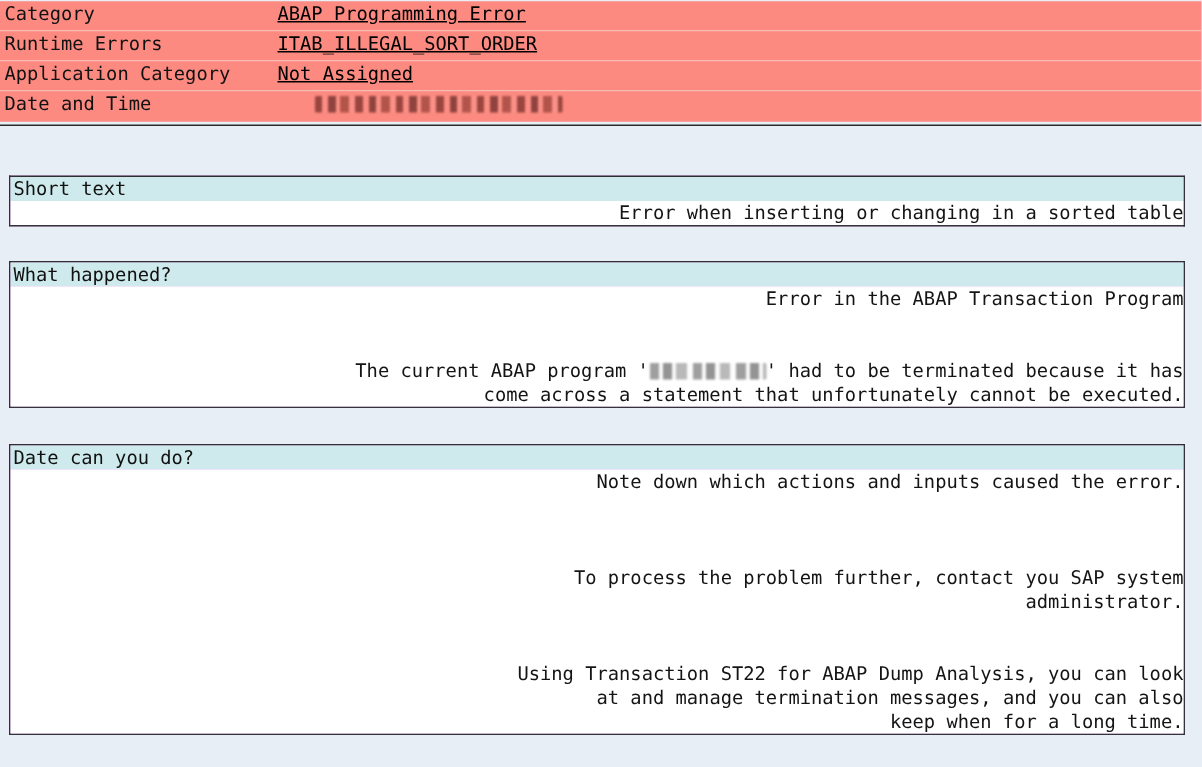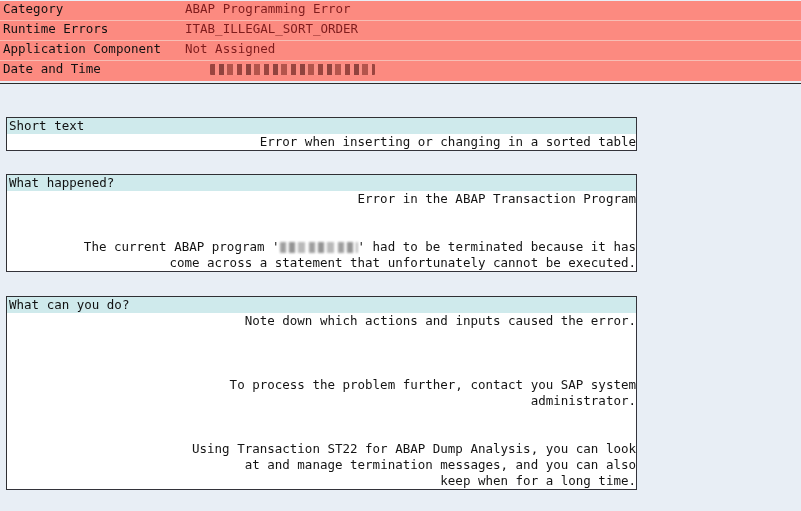--- a/index.html
+++ b/index.html
@@ -38,23 +38,24 @@
     gap: 25px;
   }
   .hdr-label {
     width: 185px;
     padding-left: 3px;
     box-sizing: border-box;
     color: #121212;
     flex: 0 0 185px;
   }
   .hdr-value {
-    color: #7f1d1d;
+    color: #000000;
     flex: 1 1 auto;
     position: relative;
+    text-decoration: underline;
   }
   .header-rule {
     width: 801px;
     height: 0;
     border-bottom: 1.5px solid #2a2a2a;
     margin-top: 2px;
   }
 
   
   .redact {
@@ -96,21 +97,21 @@
   }
 
   
   .panel {
     margin: 0 6px 0 6px;
     background: #f0abfc;
     border: 1px solid #2f2f33;
     border-right-color: #33333a;
     border-bottom-color: #33333a;
     box-sizing: border-box;
-    width: 631px;
+    width: 784px;
   }
   .panel-title {
     background: #cfeaec;
     height: 16px;
     line-height: 16px;
     padding-left: 2px;
     white-space: pre;
     color: #111;
   }
   .panel-body {
@@ -144,21 +145,21 @@
     <span class="hdr-value">ABAP Programming Error</span>
   </div>
 
   <div class="hdr-row">
     <span class="hdr-label">Runtime Errors</span>
     <span class="hdr-value">ITAB_ILLEGAL_SORT_ORDER</span>
   </div>
 
 
   <div class="hdr-row">
-    <span class="hdr-label">Application Component</span>
+    <span class="hdr-label">Application Category</span>
     <span class="hdr-value">Not Assigned</span>
   </div>
 
   <div class="hdr-row">
     <span class="hdr-label">Date and Time</span>
     <span class="hdr-value"><span class="redact salmon datetime"></span></span>
   </div>
 
 </div>
 
@@ -182,21 +183,21 @@
     <div class="txt-line blank"></div>
     <div class="txt-line blank"></div>
     <div class="txt-line"><span>    The current ABAP program '</span><span class="redact gray"></span><span>' had to be terminated because it has</span></div>
     <div class="txt-line">    come across a statement that unfortunately cannot be executed.</div>
   </div>
 </div>
 
 <div class="gap-c"></div>
 
 <div class="panel">
-  <div class="panel-title">What can you do?</div>
+  <div class="panel-title">Date can you do?</div>
   <div class="panel-body">
     <div class="txt-line">    Note down which actions and inputs caused the error.</div>
     <div class="txt-line blank"></div>
     <div class="txt-line blank"></div>
     <div class="txt-line blank"></div>
     <div class="txt-line">    To process the problem further, contact you SAP system</div>
     <div class="txt-line">    administrator.</div>
     <div class="txt-line blank"></div>
     <div class="txt-line blank"></div>
     <div class="txt-line">    Using Transaction ST22 for ABAP Dump Analysis, you can look</div>

